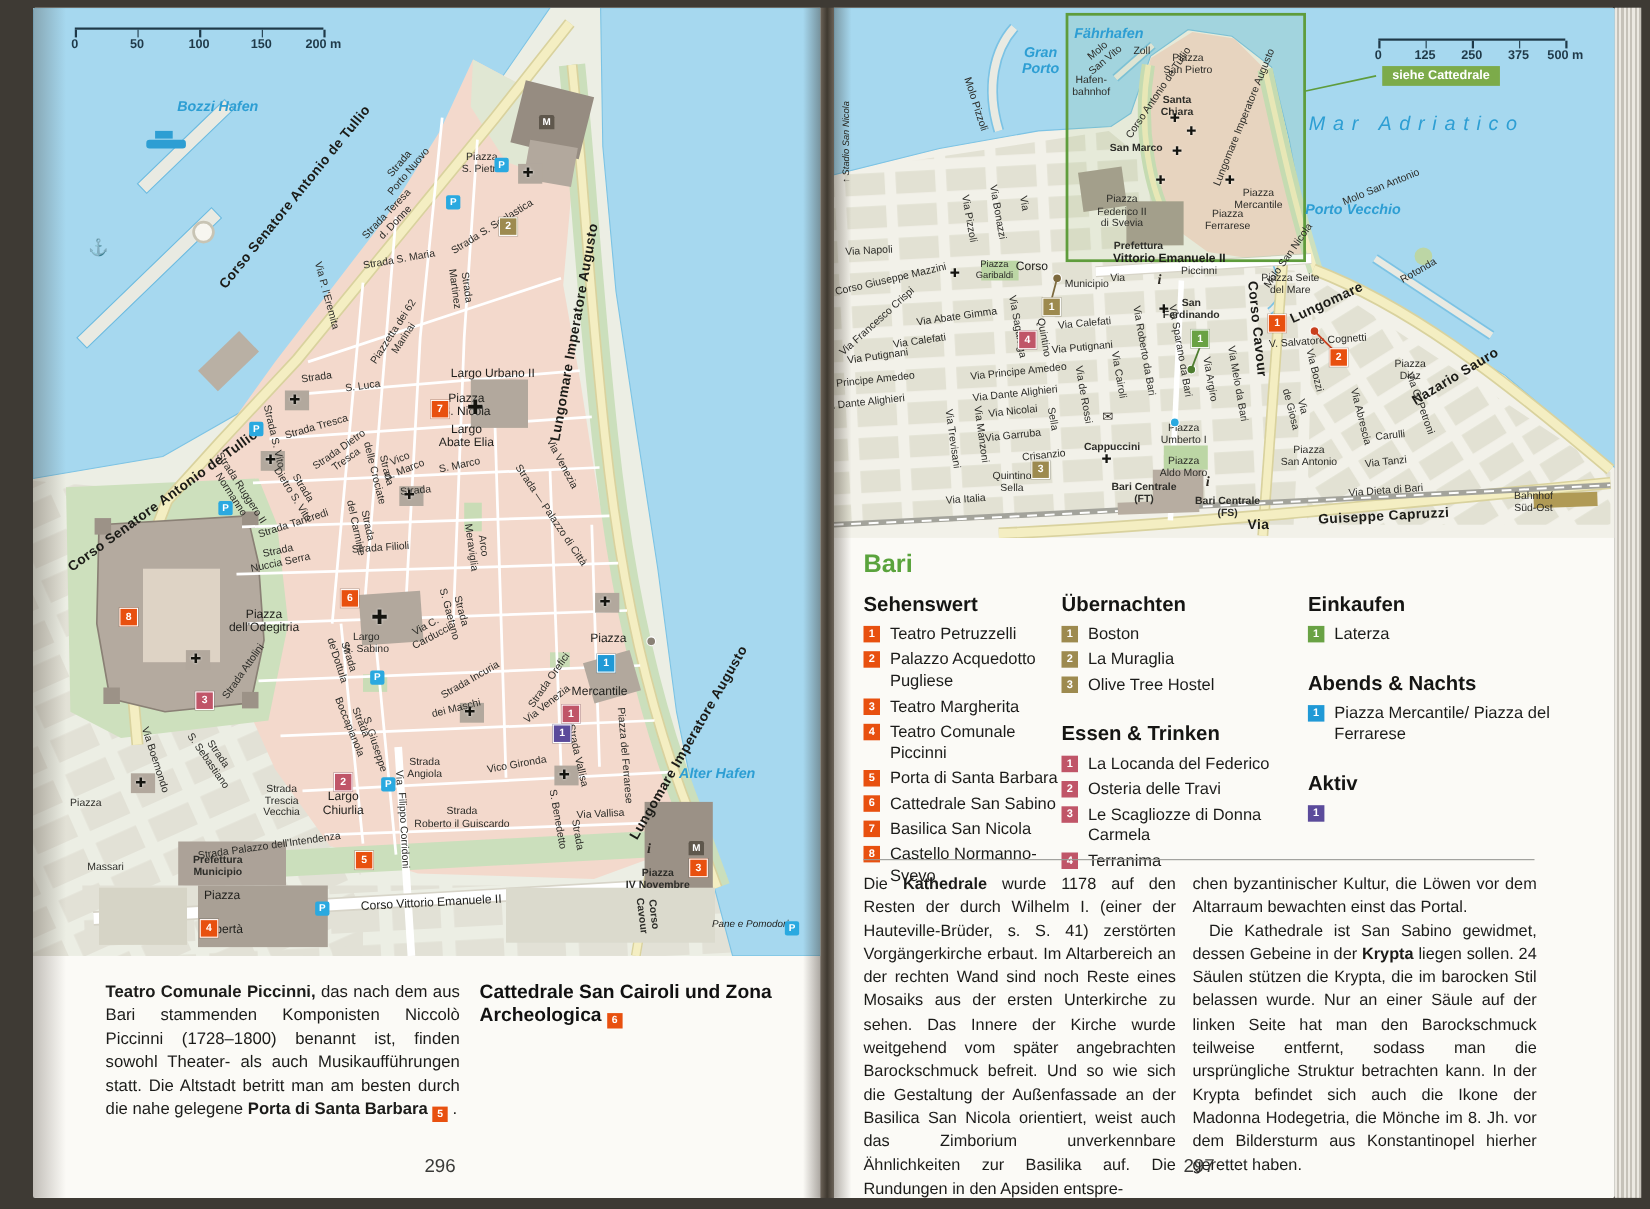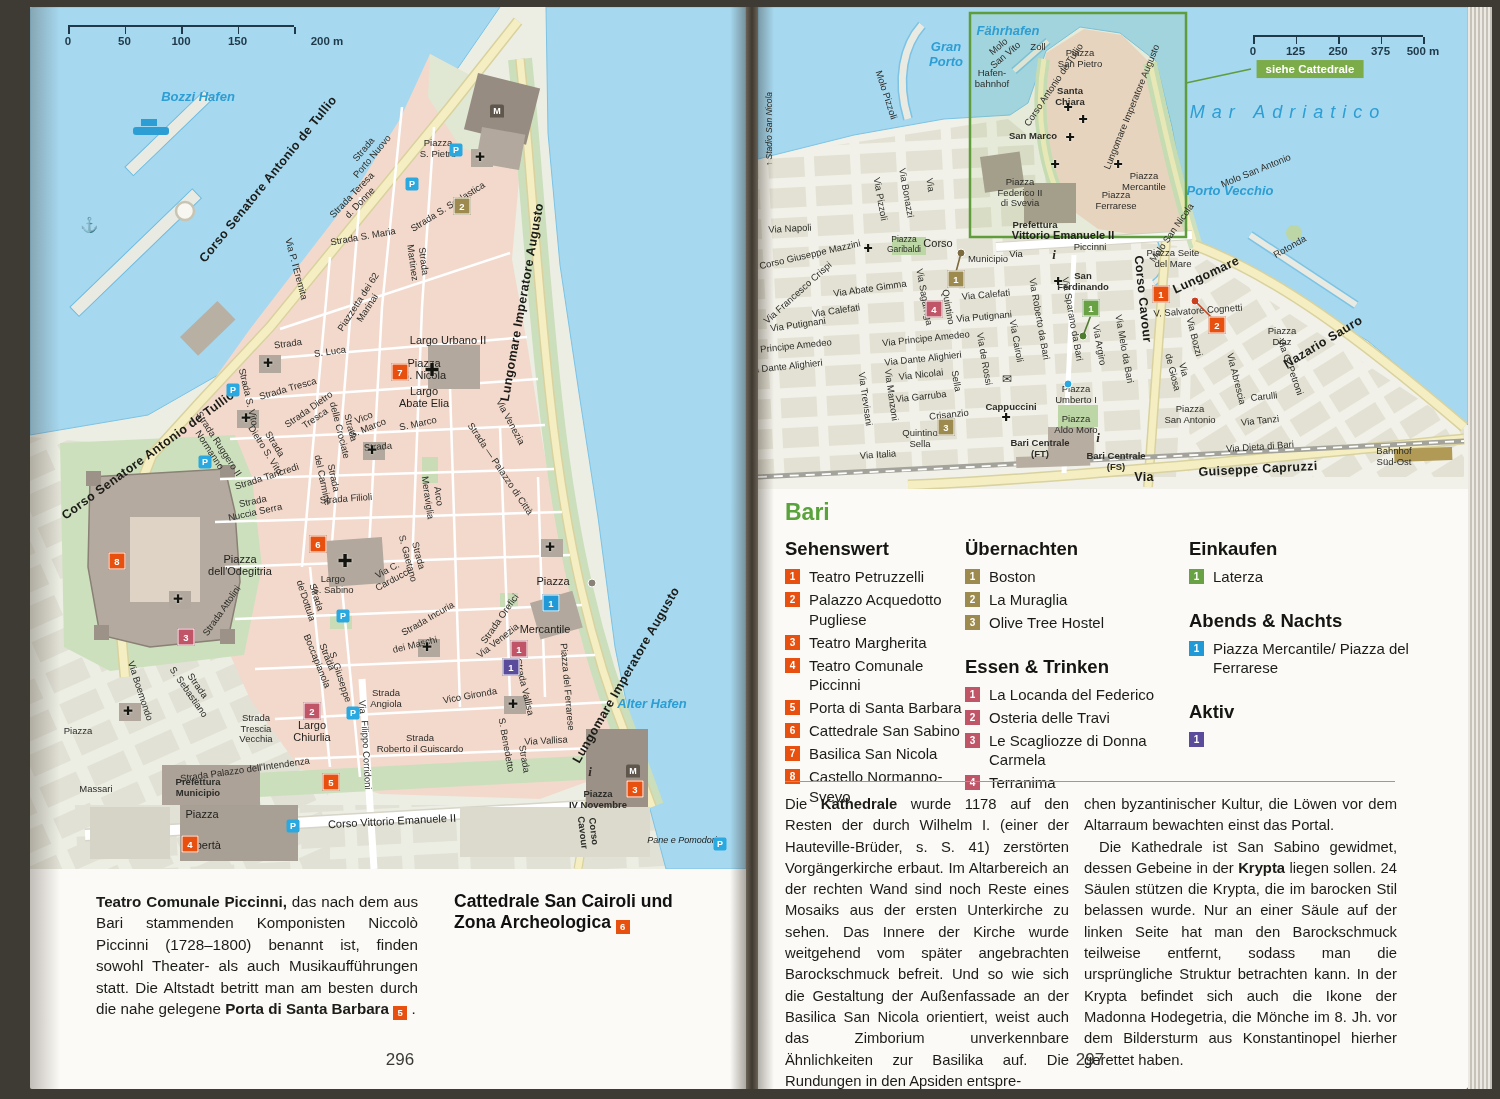--- a/index.html
+++ b/index.html
@@ -51,21 +51,21 @@
   .dot{position:absolute;width:7px;height:7px;border-radius:50%;transform:translate(-50%,-50%);
       border:1px solid #fff;z-index:7}
   
   .sb{position:absolute;z-index:9}
   .sb .bar{position:relative;height:7px;border-top:2px solid #1f3948}
   .sb .tick{position:absolute;top:0;width:1.6px;height:7px;background:#1f3948}
   .sb .labs{position:relative;height:14px;margin-top:1px}
   .sb .labs span{position:absolute;transform:translateX(-50%);font:600 11.5px "Liberation Sans",sans-serif;color:#1f3948;white-space:nowrap}
   
   .article-left{position:absolute;left:0;top:884px;width:716px;padding:0 42px 0 66px;
-      box-sizing:border-box;display:flex;gap:36px}
+      box-sizing:border-box;display:flex;gap:18px}
   .article-left .col1{width:322px;flex:none}
   .article-left .col2{flex:1}
   .art p{margin:0;font-size:15.2px;line-height:21.4px;color:#1b1b19;text-align:justify}
   .art h3{margin:0 0 2px 0;font-size:17.5px;line-height:21px;color:#111}
   .art p.ital{font-style:italic;font-size:14.6px;line-height:20.2px;text-align:left;color:#222}
   .bdg{display:inline-block;width:14px;height:14px;line-height:14px;text-align:center;
       color:#fff;font-weight:700;font-style:normal;font-size:9.5px;vertical-align:-2px}
   .pagenum{position:absolute;top:1043px;font-size:17px;color:#3a3a38;text-align:center}
   .pagenum.left{left:66px;width:608px}
   .pagenum.right{left:27px;width:610px}
@@ -188,21 +188,21 @@
           <span class="tick" style="left: 25%;"></span>
           <span class="tick" style="left: 50%;"></span>
           <span class="tick" style="left: 75%;"></span>
           <span class="tick" style="left: 100%;"></span>
         </div>
         <div class="labs">
           <span style="left: 0%;">0</span>
           <span style="left: 25%;">50</span>
           <span style="left: 50%;">100</span>
           <span style="left: 75%;">150</span>
-          <span style="left: 100%; margin-left: 33px;">200 m</span>
+          <span style="left: 100%;">200 m</span>
         </div>
     </div>
     <div class="lbl-layer" id="ll-left">
         <span class="ml w" style="left: 168px; top: 90px; transform: translate(-50%, -50%);">Bozzi Hafen</span>
         <span class="ml big" style="left: 238px; top: 172px; transform: translate(-50%, -50%) rotate(-51deg);">Corso Senatore Antonio de Tullio</span>
         <span class="ml big" style="left: 118px; top: 448px; transform: translate(-50%, -50%) rotate(-36deg);">Corso Senatore Antonio de Tullio</span>
         <span class="ml" style="left: 338px; top: 146px; transform: translate(-50%, -50%) rotate(-50deg);">Strada
 Porto Nuovo</span>
         <span class="ml" style="left: 408px; top: 142px; transform: translate(-50%, -50%);">Piazza
 S. Pietro</span>

